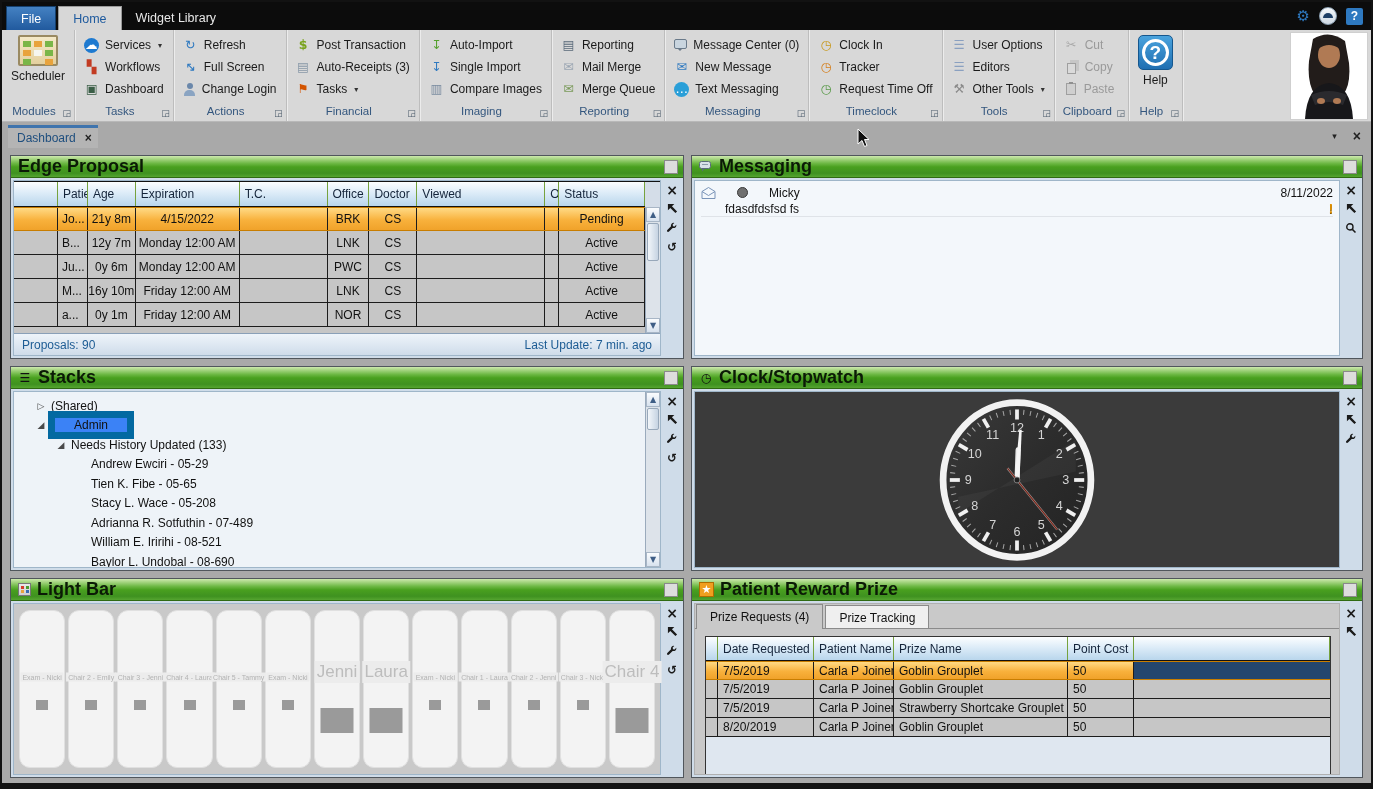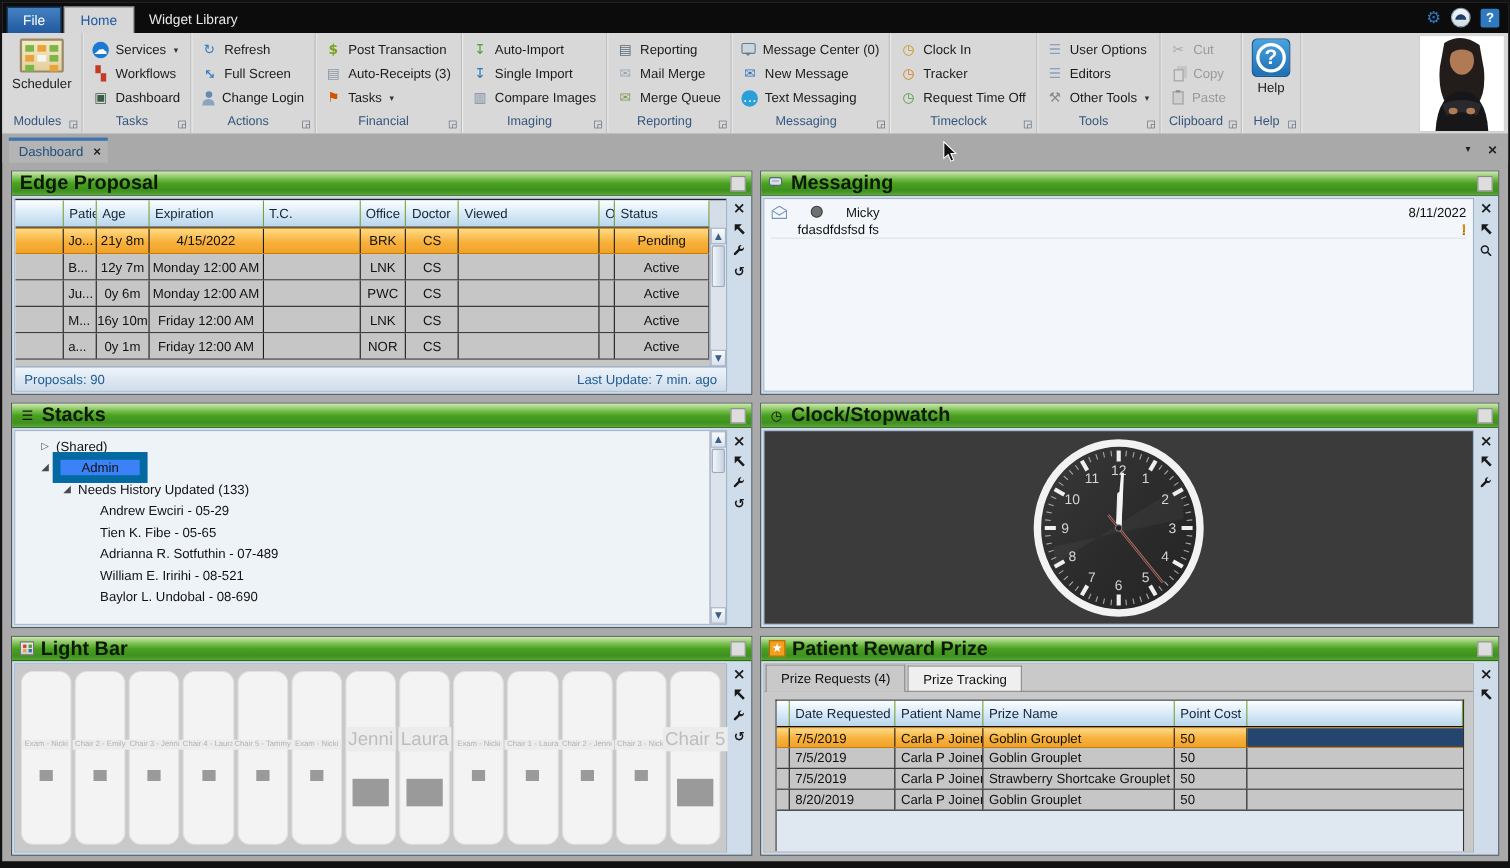--- a/index.html
+++ b/index.html
@@ -533,20 +533,24 @@
                 <span class="tree-exp">◢</span>
                 <span class="tree-label">Needs History Updated (133)</span>
               </div>
               <div class="tree-row" style="padding-left: 56px;">
                 <span class="tree-exp"></span>
                 <span class="tree-label">Andrew Ewciri - 05-29</span>
               </div>
               <div class="tree-row" style="padding-left: 56px;">
                 <span class="tree-exp"></span>
                 <span class="tree-label">Tien K. Fibe - 05-65</span>
+              </div>
+              <div class="tree-row" style="padding-left: 56px;">
+                <span class="tree-exp"></span>
+                <span class="tree-label">Stacy L. Wace - 05-208</span>
               </div>
               <div class="tree-row" style="padding-left: 56px;">
                 <span class="tree-exp"></span>
                 <span class="tree-label">Adrianna R. Sotfuthin - 07-489</span>
               </div>
               <div class="tree-row" style="padding-left: 56px;">
                 <span class="tree-exp"></span>
                 <span class="tree-label">William E. Iririhi - 08-521</span>
               </div>
               <div class="tree-row" style="padding-left: 56px;">
@@ -749,21 +753,21 @@
               </div>
               <div class="bar">
                 <span class="bar-label">Chair 2 - Jenni</span>
                 <span class="bar-dot"></span>
               </div>
               <div class="bar">
                 <span class="bar-label">Chair 3 - Nicki</span>
                 <span class="bar-dot"></span>
               </div>
               <div class="bar">
-                <span class="bar-label big">Chair 5</span>
+                <span class="bar-label big">Chair 4</span>
                 <span class="bar-dot big"></span>
               </div>
             </div>
         </div>
         <div class="wctl">
             <span class="ci x">×</span>
             <span class="ci">
               <svg width="11" height="11" viewBox="0 0 12 12">
                 <path fill="#1a1a1a" d="M1 1h7L5.4 3.6 11 9.2 9.2 11 3.6 5.4 1 8z"></path>
               </svg>

